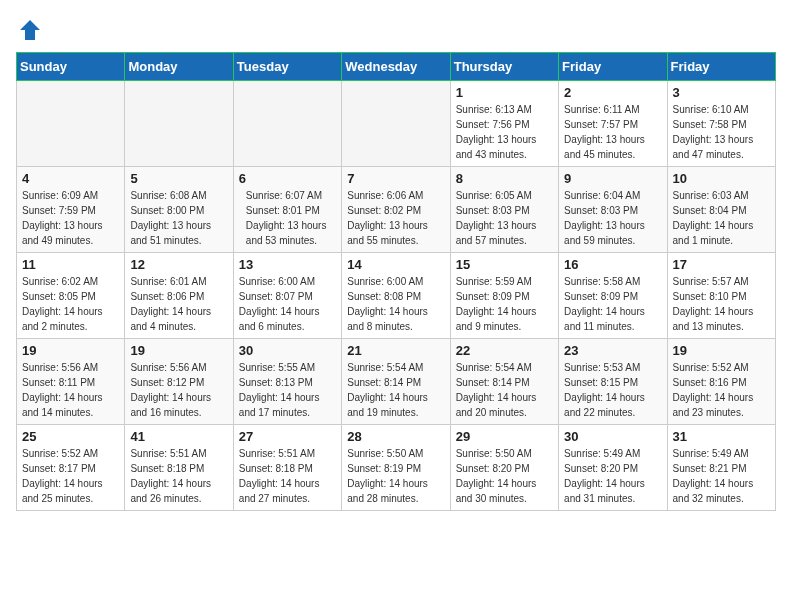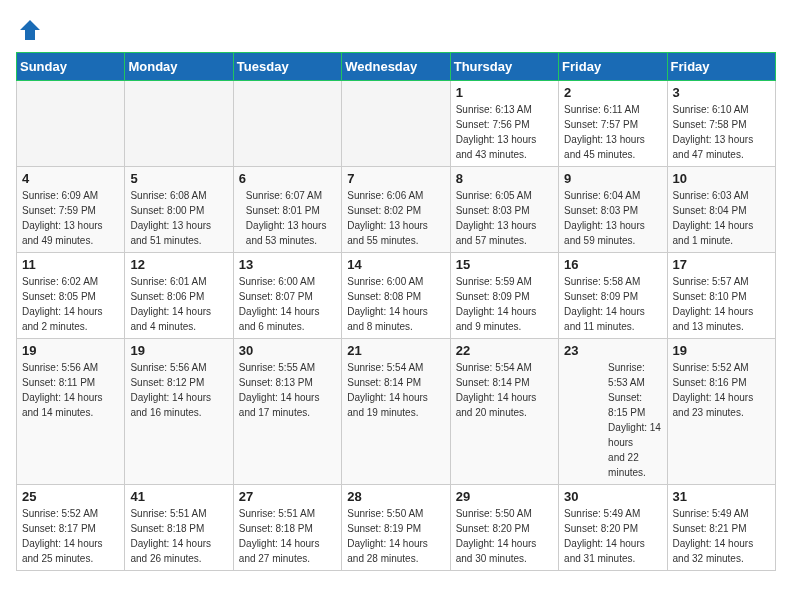--- a/index.html
+++ b/index.html
@@ -283,21 +283,21 @@
         </td>
         <td>
           <span class="day-number">22</span>
           <div class="day-info" style="white-space: pre-line;">Sunrise: 5:54 AM
 Sunset: 8:14 PM
 Daylight: 14 hours
 and 20 minutes.</div>
         </td>
         <td>
           <span class="day-number">23</span>
-          <div class="day-info" style="white-space: pre-line; margin-left: 44px;">Sunrise: 5:53 AM
+          <div class="day-info" style="white-space: pre-line;">Sunrise: 5:53 AM
 Sunset: 8:15 PM
 Daylight: 14 hours
 and 22 minutes.</div>
         </td>
         <td>
           <span class="day-number">19</span>
           <div class="day-info" style="white-space: pre-line;">Sunrise: 5:52 AM
 Sunset: 8:16 PM
 Daylight: 14 hours
 and 23 minutes.</div>

